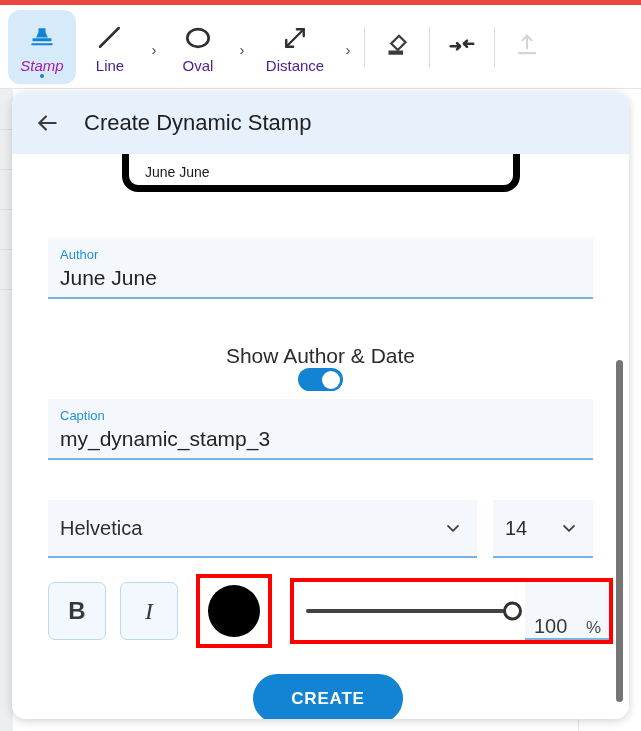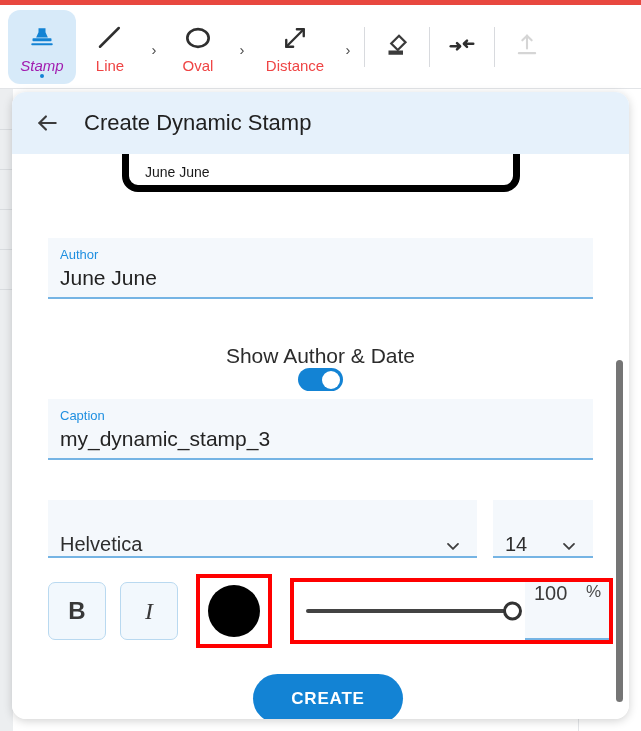--- a/index.html
+++ b/index.html
@@ -55,21 +55,21 @@
   .tool.selected { background: #d7eaf9; }
 
   .tool .glyph {
     height: 34px;
     display: flex;
     align-items: center;
     justify-content: center;
   }
   .tool .label {
     font-size: 15px;
-    color: #ef4444;
+    color: #4c1d95;
     line-height: 1;
   }
   .tool.selected .label { color: #a21caf; font-style: italic; }
 
   .tool .dot {
     position: absolute;
     bottom: 6px;
     width: 4px; height: 4px;
     border-radius: 50%;
     background: #1383d4;
@@ -247,21 +247,21 @@
     left: 36px;
     width: 545px;
     height: 58px;
     display: flex;
     gap: 16px;
   }
   .select {
     background: #f4f8fc;
     border-bottom: 2px solid #75b4e4;
     display: flex;
-    align-items: flex-end;
+    align-items: center;
     justify-content: space-between;
     padding: 0 14px 0 12px;
   }
   .select-font { width: 429px; }
   .select-size { width: 100px; }
   .select-value {
     font-size: 20px;
     color: #2e2e2e;
   }
   .caret { color: #3f3f3f; display: flex; align-items: center; }
@@ -335,21 +335,21 @@
     width: 19px; height: 19px;
     border-radius: 50%;
     background: #ffffff;
     border: 3px solid #333333;
   }
   .opacity-field {
     width: 84px;
     background: #f4f8fc;
     border-bottom: 2px solid #75b4e4;
     display: flex;
-    align-items: flex-start;
+    align-items: flex-end;
     justify-content: space-between;
     padding: 0 8px 0 9px;
   }
   .opacity-value { font-size: 20px; color: #3a3a3a; }
   .opacity-unit  { font-size: 17px; color: #4b4b4b; }
 
   .create-btn {
     position: absolute;
     left: 241px;
     width: 150px; height: 49px;

